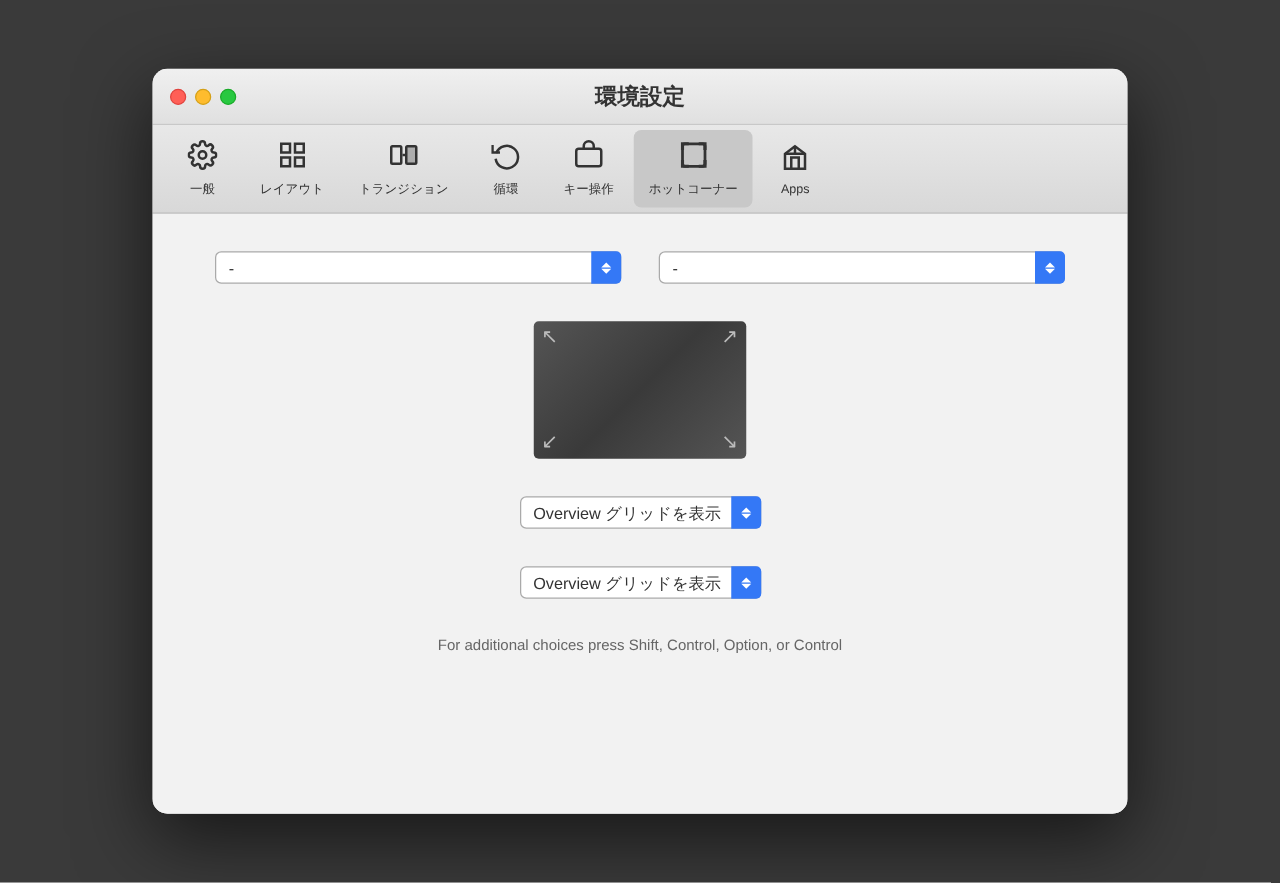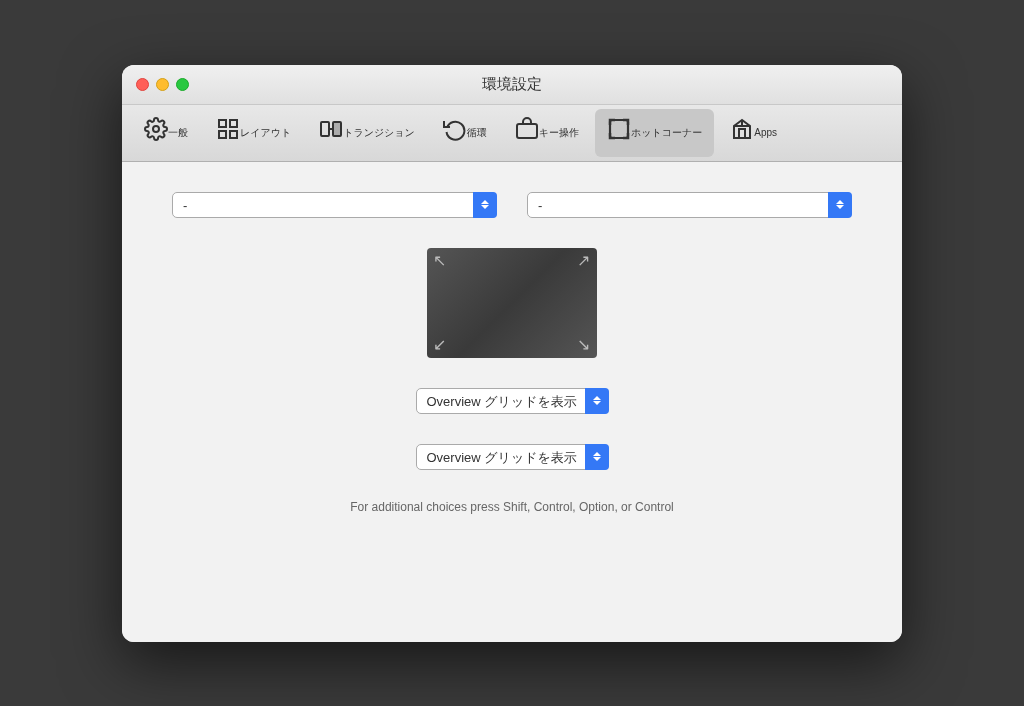--- a/index.html
+++ b/index.html
@@ -44,37 +44,37 @@
       height: 13px;
       border-radius: 50%;
     }
     .traffic-light.close { background: #ff5f57; border: 1px solid #e0443e; }
     .traffic-light.minimize { background: #febc2e; border: 1px solid #d4a017; }
     .traffic-light.maximize { background: #28c840; border: 1px solid #1aab29; }
 
     .title-text {
       width: 100%;
       text-align: center;
-      font-size: 15px;
-      font-weight: 400;
+      font-size: 18px;
+      font-weight: 700;
       color: #333;
     }
 
     
     .toolbar {
       background: linear-gradient(to bottom, #e8e8e8, #d8d8d8);
       display: flex;
       align-items: stretch;
       border-bottom: 1px solid #b0b0b0;
       padding: 0 8px;
     }
 
     .toolbar-item {
       display: flex;
-      flex-direction: row;
+      flex-direction: column;
       align-items: center;
       justify-content: center;
       padding: 8px 12px;
       cursor: pointer;
       border-radius: 6px;
       margin: 4px 2px;
       min-width: 60px;
       text-align: center;
     }
 

